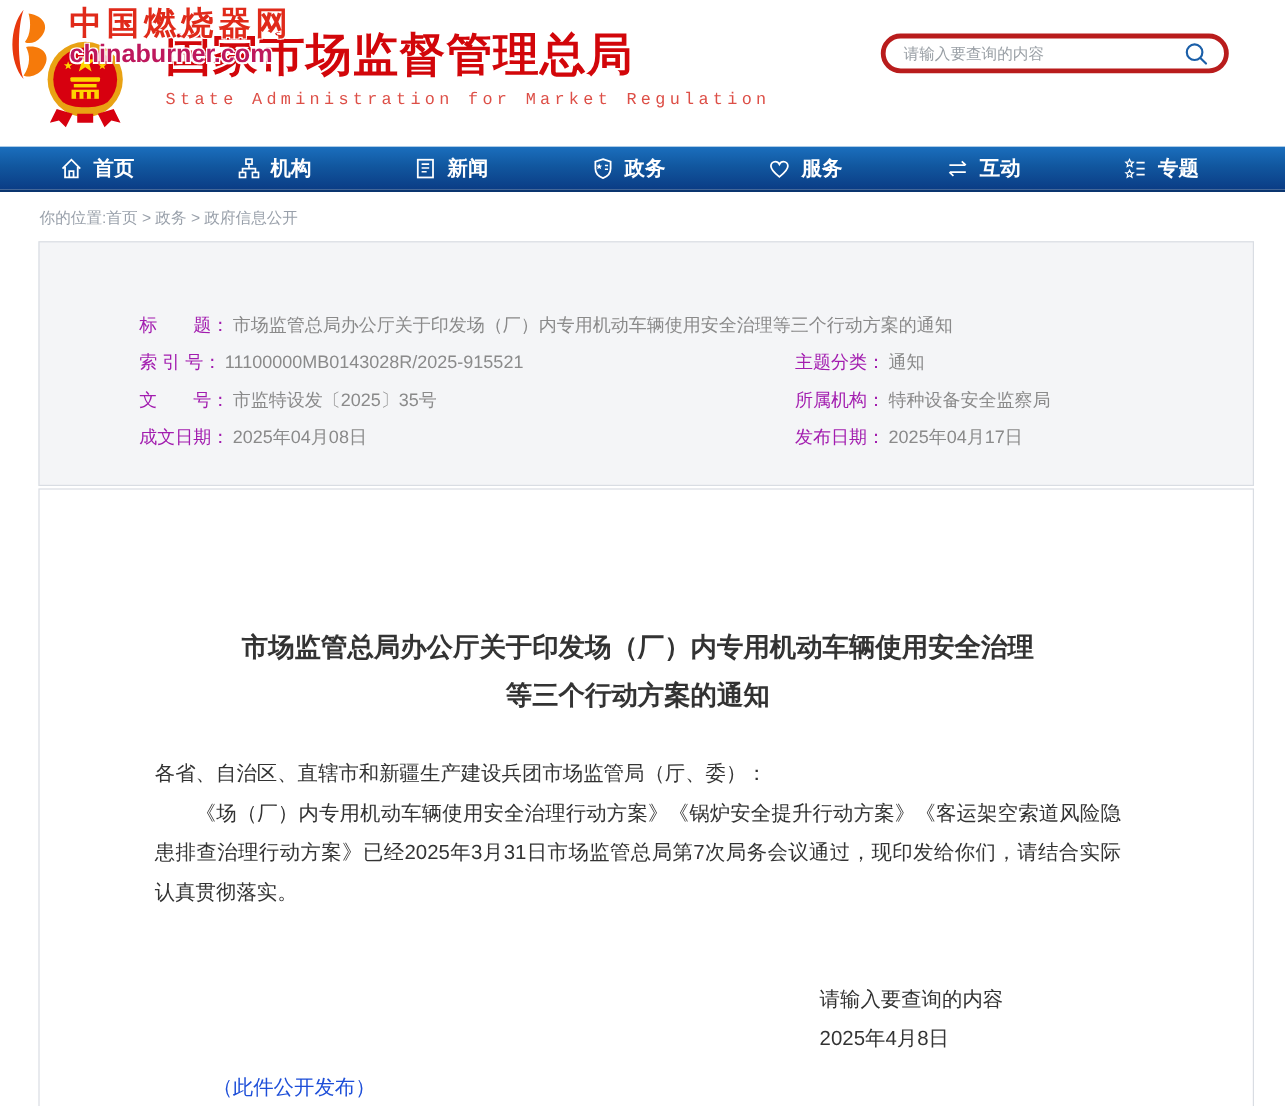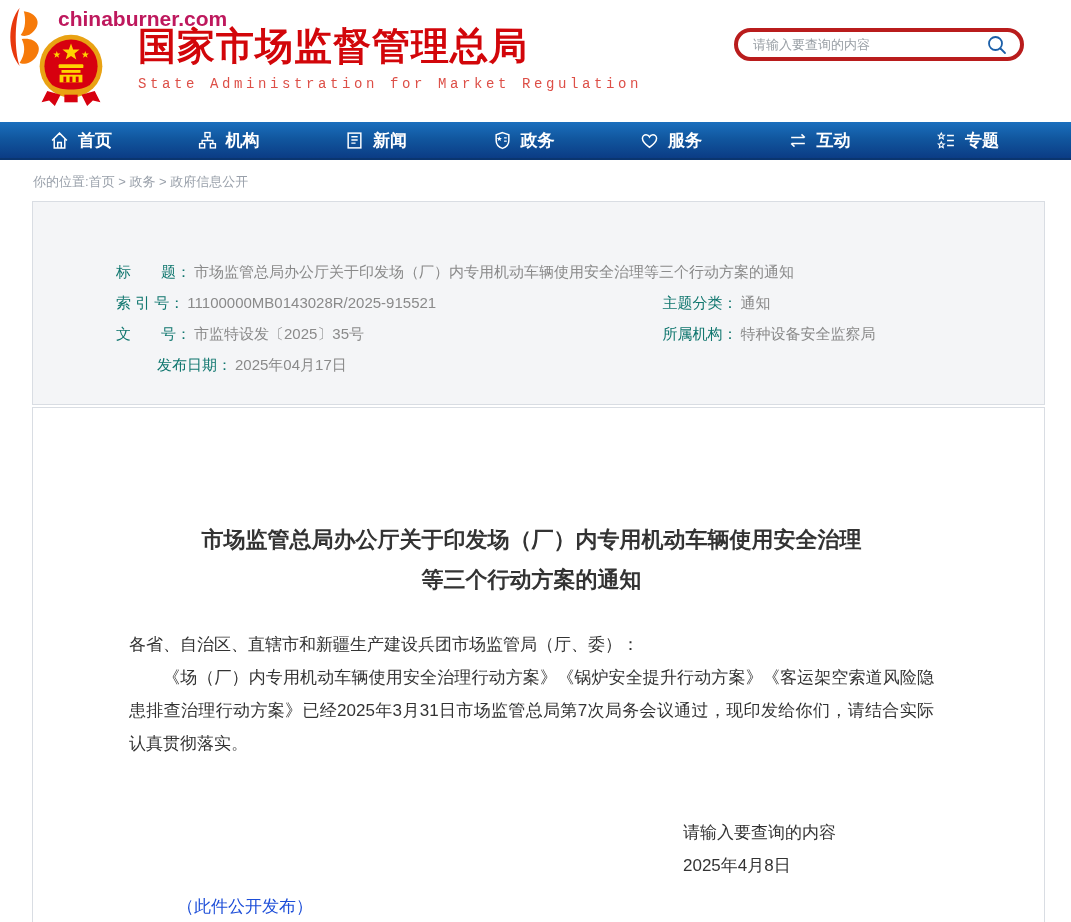--- a/index.html
+++ b/index.html
@@ -70,21 +70,21 @@
   .meta-box {
     margin: 10px 0 0 32px; width: 1013px;
     background: #f4f5f7; border: 1px solid #d9dde3;
     padding: 54px 0 24px 0;
   }
   .meta-grid { display: grid; grid-template-columns: 1fr 1fr; }
   .meta-cell { display: flex; font-size: 15px; line-height: 31px; white-space: nowrap; }
   .meta-cell.full { grid-column: 1 / -1; }
   .meta-cell.left { padding-left: 83px; }
   .meta-cell.right { padding-left: 124px; }
-  .meta-label { color: #0f766e; white-space: pre; flex: 0 0 auto; }
+  .meta-label { color: #a21caf; white-space: pre; flex: 0 0 auto; }
   .meta-value { color: #8a8a8a; margin-left: 3px; }
 
   
   .content-box {
     margin: 2px 0 0 32px; width: 1013px; min-height: 560px;
     background: #fff; border: 1px solid #d9dde3;
     padding: 112px 110px 60px 96px;
   }
   .doc-title {
     font-size: 22px; font-weight: bold; color: #333; text-align: center;
@@ -98,20 +98,21 @@
 </head>
 <body>
 
 <div class="watermark">
   <svg class="wm-flame" viewBox="0 0 50 60">
     <path d="M15 2 C3 16 3 44 15 58 C10 44 10 16 15 2" fill="#e8380d"></path>
     <path d="M19 5 C32 7 36 16 29 24 C25 29 19 30 16 28 C21 22 21 12 19 5" fill="#f67a0a"></path>
     <path d="M17 32 C30 30 38 39 31 49 C26 56 18 57 15 55 C21 46 20 38 17 32" fill="#f67a0a"></path>
   </svg>
   <div class="wm-text">
+    <div class="wm-cn">中国燃烧器网</div>
     <div class="wm-url">chinaburner.com</div>
   </div>
 </div>
 
 <div class="header">
   <div class="brand">
     <svg class="emblem" viewBox="0 0 70 80">
       <circle cx="35" cy="36" r="33" fill="#e9a213"></circle>
       <circle cx="35" cy="36" r="28" fill="#d7000f"></circle>
       <path d="M35 12 l2.3 6.3 6.7.2 -5.3 4.1 1.9 6.4 -5.6-3.8 -5.6 3.8 1.9-6.4 -5.3-4.1 6.7-.2z" fill="#ffd300"></path>
@@ -216,20 +217,24 @@
       <span class="meta-value">通知</span>
     </div>
     <div class="meta-cell left">
       <span class="meta-label">文　　号：</span>
       <span class="meta-value">市监特设发〔2025〕35号</span>
     </div>
     <div class="meta-cell right">
       <span class="meta-label">所属机构：</span>
       <span class="meta-value">特种设备安全监察局</span>
     </div>
+    <div class="meta-cell left">
+      <span class="meta-label">成文日期：</span>
+      <span class="meta-value">2025年04月08日</span>
+    </div>
     <div class="meta-cell right">
       <span class="meta-label">发布日期：</span>
       <span class="meta-value">2025年04月17日</span>
     </div>
   </div>
 </div>
 
 <div class="content-box">
   <h1 class="doc-title">市场监管总局办公厅关于印发场（厂）内专用机动车辆使用安全治理等三个行动方案的通知</h1>
   <p class="doc-para">各省、自治区、直辖市和新疆生产建设兵团市场监管局（厅、委）：</p>

